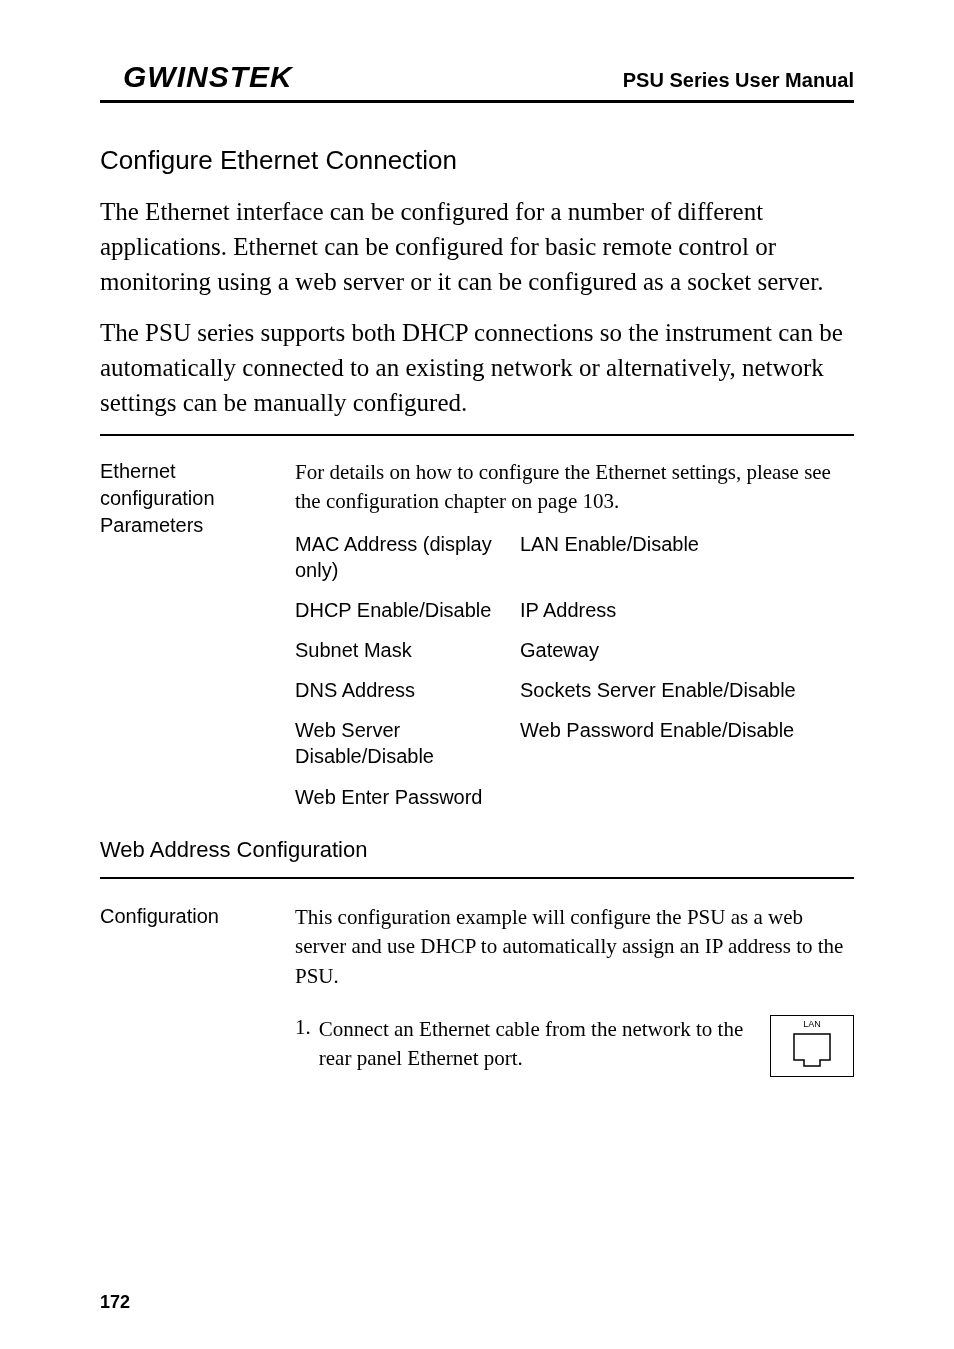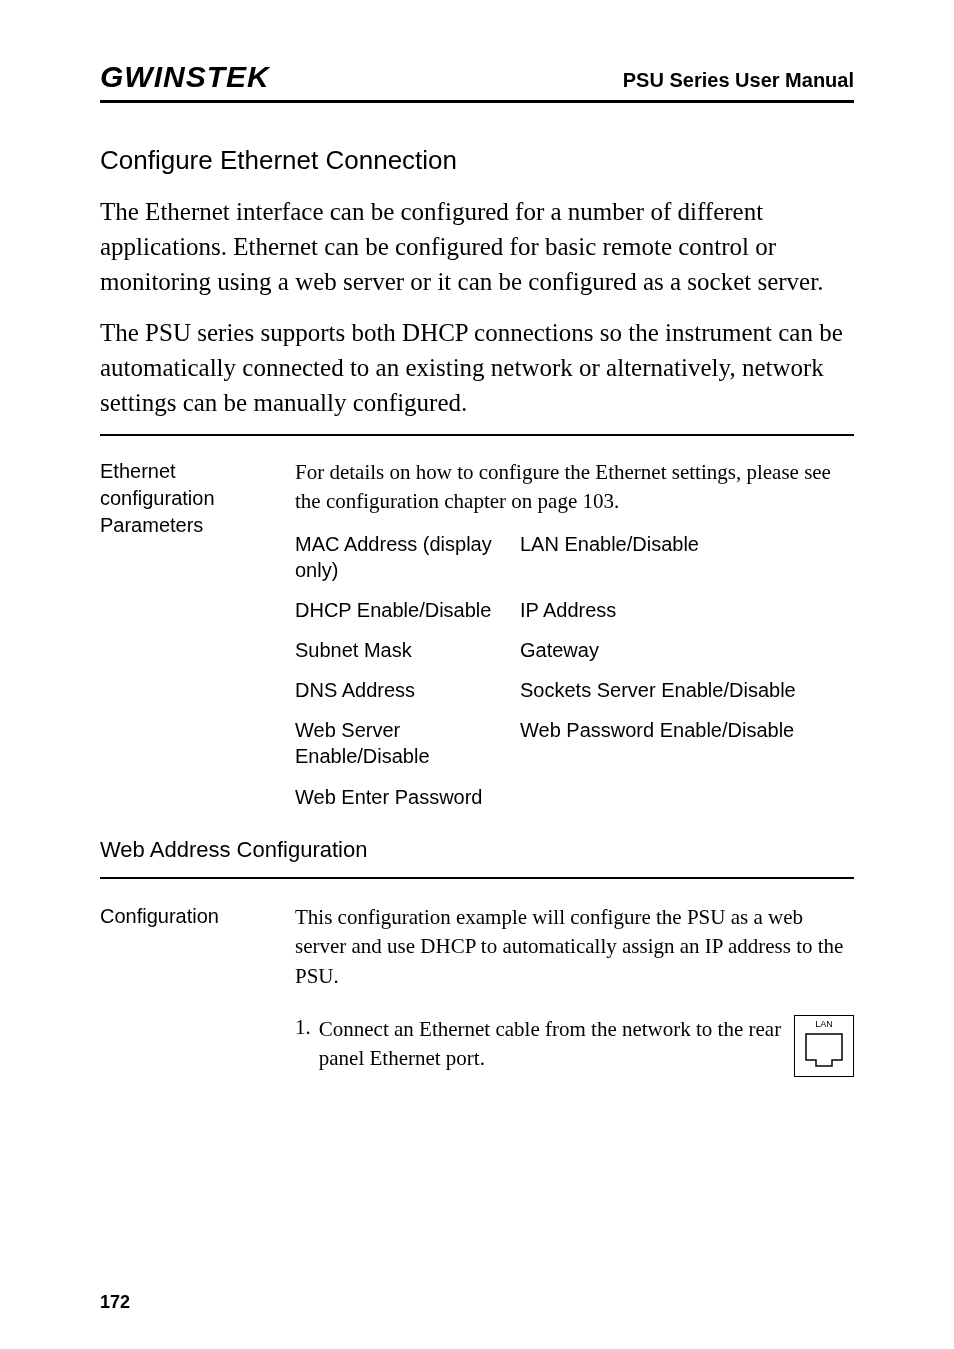--- a/index.html
+++ b/index.html
@@ -23,20 +23,21 @@
       border-bottom: 3px solid #000;
       padding-bottom: 6px;
       margin-bottom: 42px;
     }
     .logo {
       font-family: Arial, sans-serif;
       font-weight: 900;
       font-size: 30px;
       letter-spacing: 1px;
       font-style: italic;
+      margin-left: 23px;
     }
     .manual-title {
       font-family: 'Segoe UI', Arial, sans-serif;
       font-size: 20px;
       font-weight: bold;
     }
     .section-heading {
       font-family: 'Segoe UI', Arial, sans-serif;
       font-size: 26px;
       margin-bottom: 18px;
@@ -123,21 +124,21 @@
       font-size: 21px;
       margin-right: 8px;
       flex-shrink: 0;
     }
     .step-text {
       font-size: 21px;
       line-height: 1.4;
       flex: 1;
     }
     .lan-icon-box {
-      width: 60px;
+      width: 84px;
       height: 62px;
       border: 1px solid #000;
       margin-left: 10px;
       flex-shrink: 0;
       position: relative;
       display: flex;
       flex-direction: column;
       align-items: center;
     }
     .lan-label {
@@ -187,21 +188,21 @@
       </div>
       <div class="grid-row">
         <div class="grid-col1">Subnet Mask</div>
         <div class="grid-col2">Gateway</div>
       </div>
       <div class="grid-row">
         <div class="grid-col1">DNS Address</div>
         <div class="grid-col2">Sockets Server Enable/Disable</div>
       </div>
       <div class="grid-row">
-        <div class="grid-col1">Web Server Enable/Disable</div>
+        <div class="grid-col1">Web Server Disable/Disable</div>
         <div class="grid-col2">Web Password Enable/Disable</div>
       </div>
       <div class="grid-full">Web Enter Password</div>
     </div>
   </div>
 </div>
 
 <div class="subsection-heading">Web Address Configuration</div>
 
 <hr class="divider">

